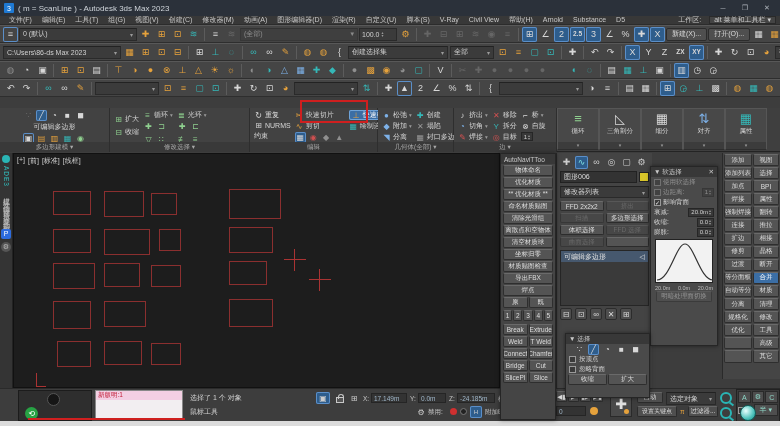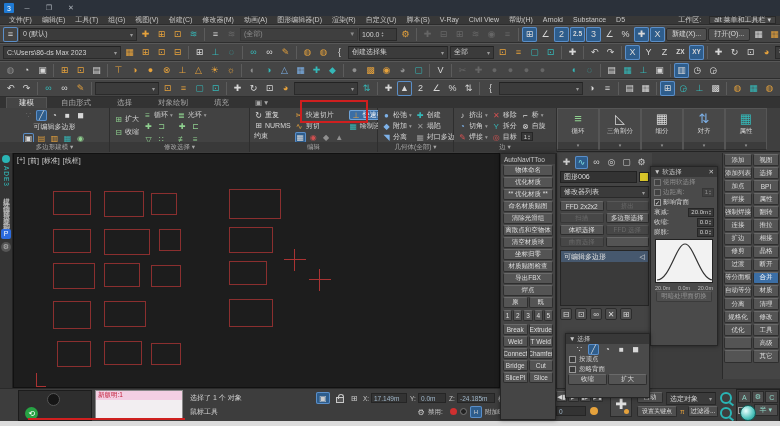--- a/index.html
+++ b/index.html
@@ -135,20 +135,21 @@
   #taskbar{position:absolute;left:0;top:421px;width:780px;height:5px;background:#dcdcdc;}
   .ylw{color:#e6a23c;} .tea{color:#35b8b8;}
 </style>
 </head>
 <body>
 
 <div id="app">
 
   <div id="titlebar">
     <span class="logo">3</span>
+    <span class="ttl">( m = ScanLine ) - Autodesk 3ds Max 2023</span>
     <span class="wbtn">─</span>
     <span class="wbtn">❐</span>
     <span class="wbtn">✕</span>
   </div>
 
   <div id="menubar">
     <span><span class="mitem">文件(F)</span><span class="mitem">编辑(E)</span><span class="mitem">工具(T)</span><span class="mitem">组(G)</span><span class="mitem">视图(V)</span><span class="mitem">创建(C)</span><span class="mitem">修改器(M)</span><span class="mitem">动画(A)</span><span class="mitem">图形编辑器(D)</span><span class="mitem">渲染(R)</span><span class="mitem">自定义(U)</span><span class="mitem">脚本(S)</span><span class="mitem">V-Ray</span><span class="mitem">Civil View</span><span class="mitem">帮助(H)</span><span class="mitem">Arnold</span><span class="mitem">Substance</span><span class="mitem">D5</span></span>
     <span id="workspace">
       <span class="mitem">工作区:</span>
       <span class="wsdd"><span>alt 菜单和工具栏</span>&nbsp;<span>▾</span></span>
@@ -610,28 +611,20 @@
         <span class="g" style="color: rgb(230, 162, 60);">◍</span>
       </span>
       <span class="tbtn">
         <span class="g" style="color: rgb(53, 184, 184);">▦</span>
       </span>
       <span class="tbtn">
         <span class="g" style="color: rgb(230, 162, 60);">◍</span>
       </span>
     </div>
 
-  <div id="ribbontabs">
-      <span class="rtab active">建模</span>
-      <span class="rtab">自由形式</span>
-      <span class="rtab">选择</span>
-      <span class="rtab">对象绘制</span>
-      <span class="rtab">填充</span>
-      <span class="rtab">▣ ▾</span>
-    </div>
 
   <div id="ribbonbody">
 
     <div class="rpanel" style="width:110px">
       <div class="rcol" style="width:100%;align-items:center">
         <div class="iconrow">
             <span class="sicon dim">
               <span class="g" style="color: rgb(143, 143, 143);">∵</span>
             </span>
             <span class="sicon hl">

